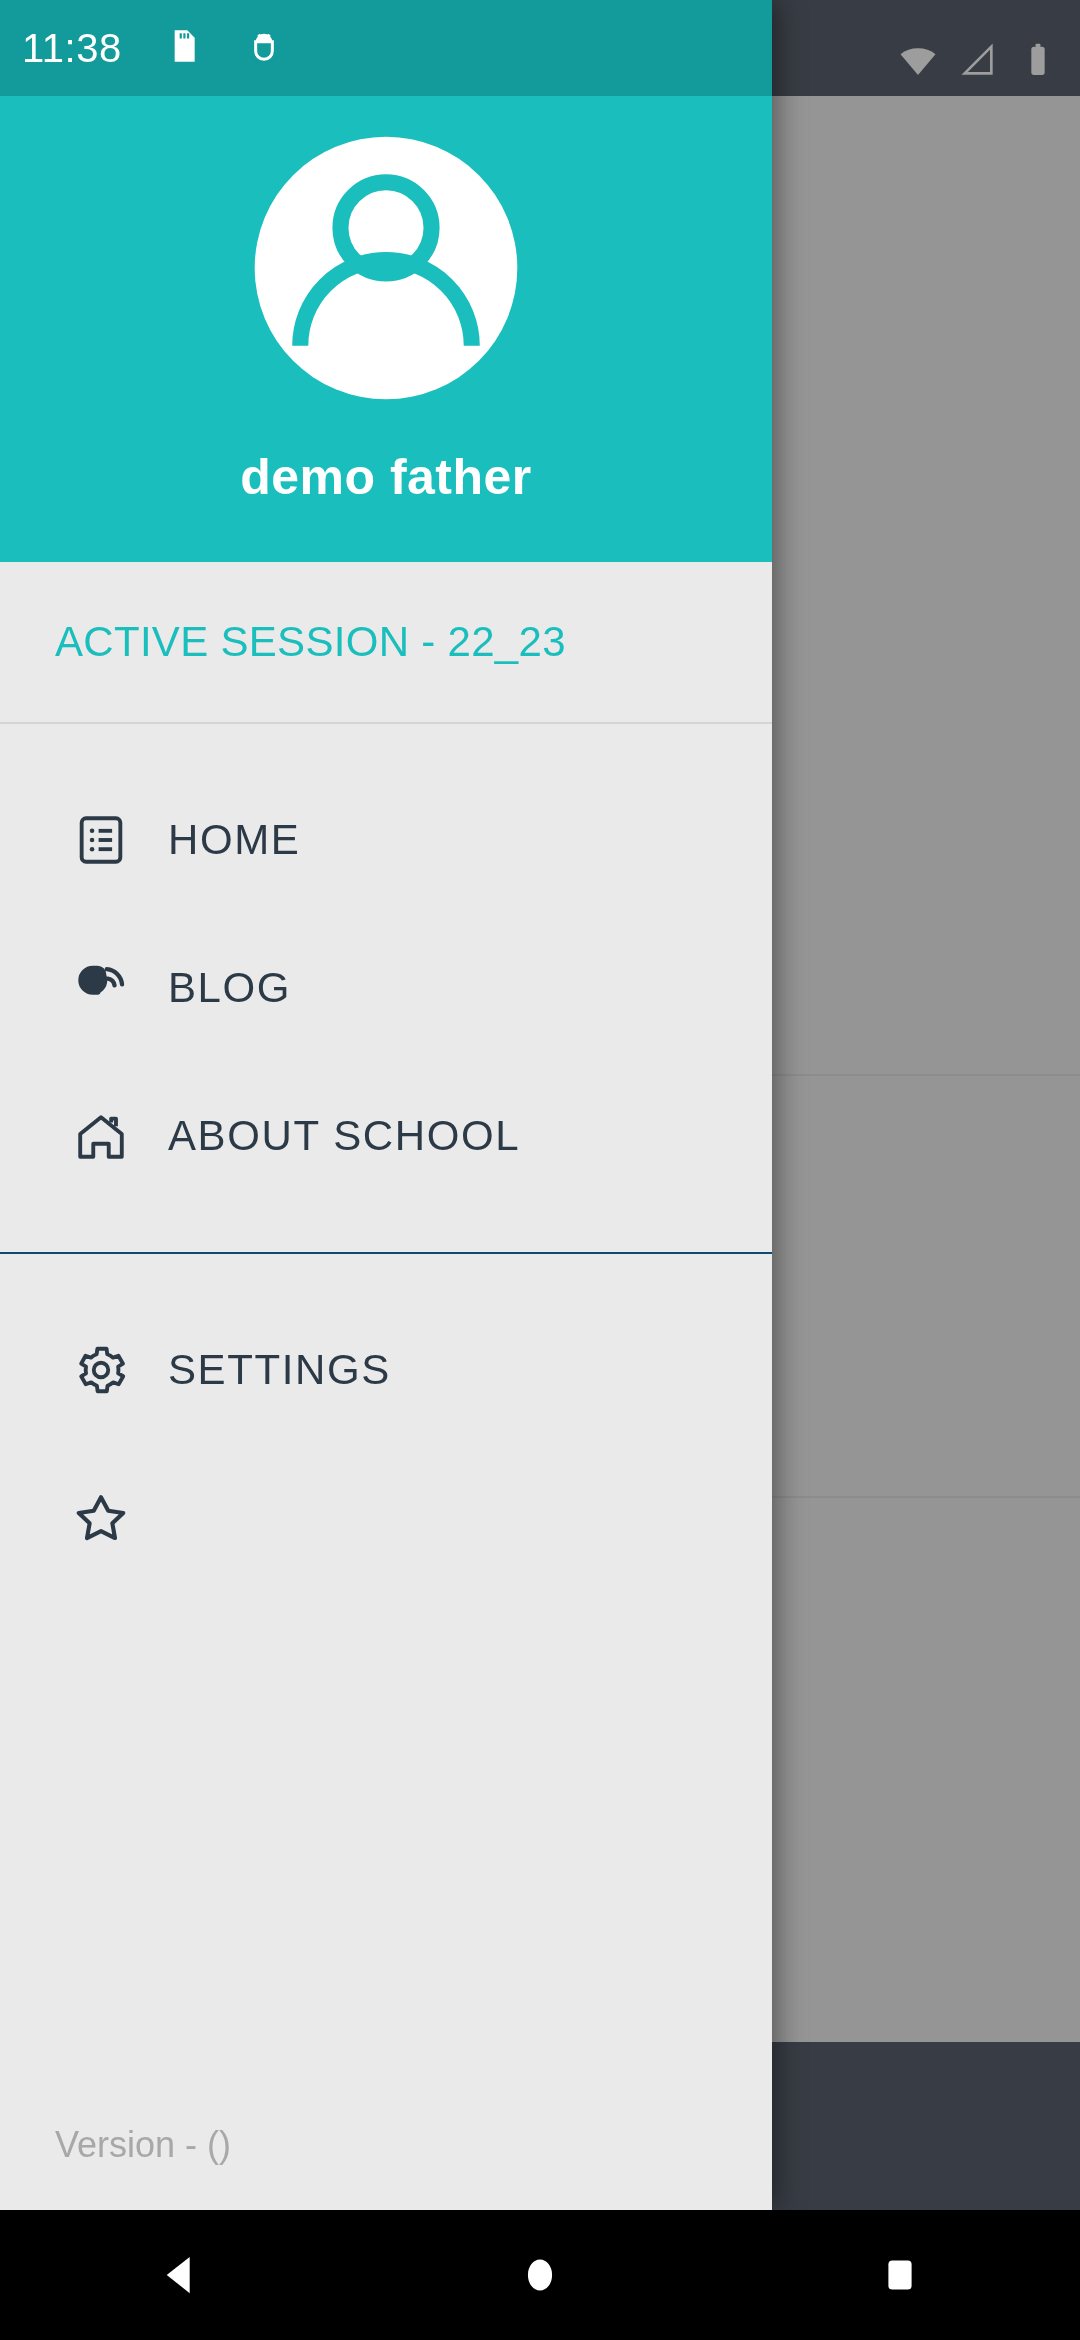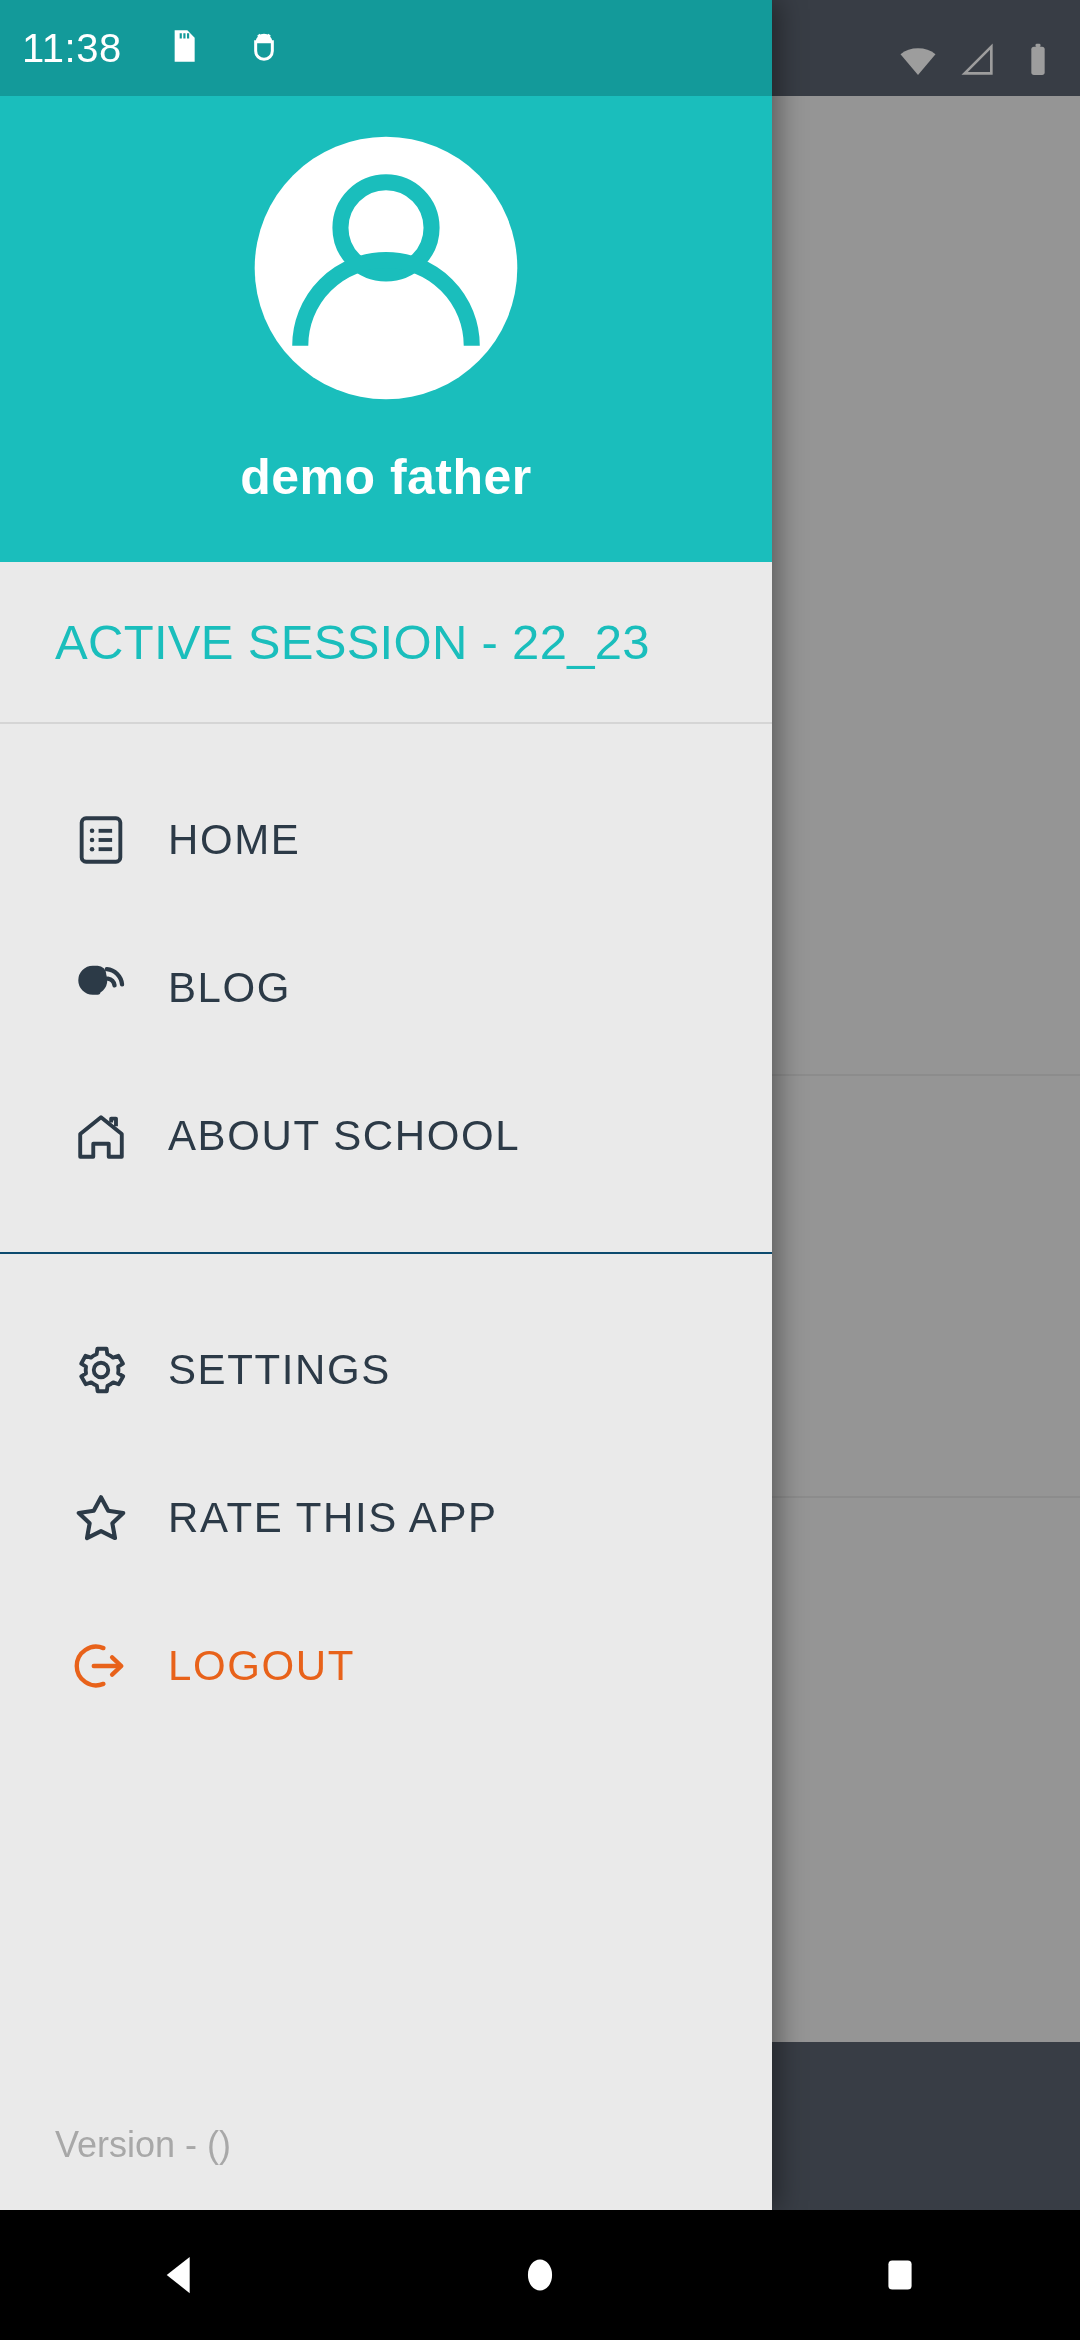--- a/index.html
+++ b/index.html
@@ -82,21 +82,21 @@
   #avatar { width:268px; height:268px; }
   #profile-name {
     margin-top:46px; color:#FFFFFF; font-size:50px; font-weight:bold;
     letter-spacing:0.5px;
   }
   #session-row {
     flex:0 0 auto; height:162px;
     display:flex; align-items:center; padding-left:55px;
     border-bottom:2px solid #D5D5D5;
   }
-  #session-label { color:#1ABEBC; font-size:49px; letter-spacing:0.3px; }
+  #session-label { color:#1ABEBC; font-size:42px; letter-spacing:0.3px; }
   .menu-group { flex:0 0 auto; padding:42px 0 42px 0; }
   .menu-group.grp-2 { border-top:2px solid #0c4a6e; }
   .menu-item {
     height:148px; display:flex; align-items:center; padding-left:70px; gap:36px;
   }
   .menu-icon { width:62px; height:62px; display:flex; align-items:center; justify-content:center; flex:0 0 auto; }
   .menu-label { font-size:42px; color:#2C3A47; letter-spacing:1.6px; }
   .menu-item.logout .menu-label { color:#E8621A; }
   #drawer-spacer { flex:1 1 auto; }
   #version-row { flex:0 0 auto; padding:0 0 44px 55px; }
@@ -275,31 +275,20 @@
           </svg>
         </span>
         <span class="menu-label">SETTINGS</span>
       </div>
       <div class="menu-item">
         <span class="menu-icon">
           <svg width="58" height="58" viewBox="0 0 24 24" fill="none" stroke="#2C3A47" stroke-width="1.7" stroke-linejoin="round">
             <path d="M12 3.4 15 9l6.2.9-4.5 4.3 1.1 6.1L12 17.4l-5.8 2.9 1.1-6.1L2.8 9.9 9 9z"></path>
           </svg>
         </span>
-        <span class="menu-label">RATE THIS APP</span>
-      </div>
-      <div class="menu-item logout">
-        <span class="menu-icon">
-          <svg width="58" height="58" viewBox="0 0 24 24" fill="none" stroke="#E8621A" stroke-width="1.8" stroke-linecap="round" stroke-linejoin="round">
-            <path d="M13 4.6a8 8 0 1 0 0 14.8"></path>
-            <line x1="9" y1="12" x2="20" y2="12"></line>
-            <polyline points="16.6,8.4 20.4,12 16.6,15.6"></polyline>
-          </svg>
-        </span>
-        <span class="menu-label">LOGOUT</span>
       </div>
     </div>
 
     <div id="drawer-spacer"></div>
 
     <div id="version-row">
       <span id="version-text">Version -  ()</span>
     </div>
   </div>
 

